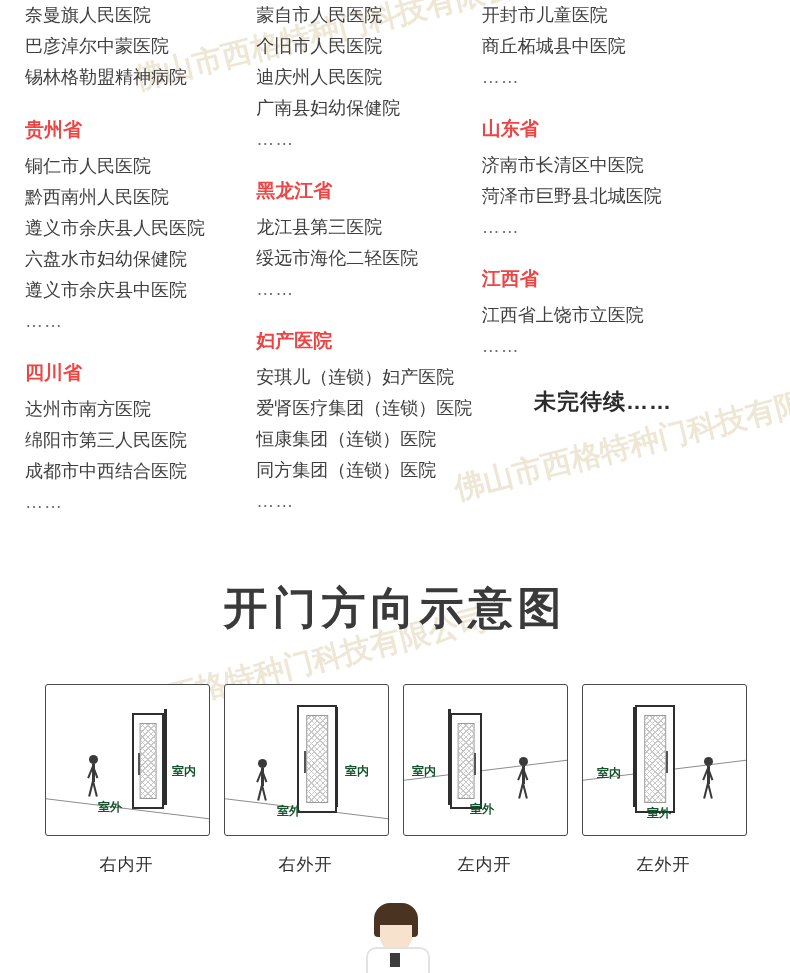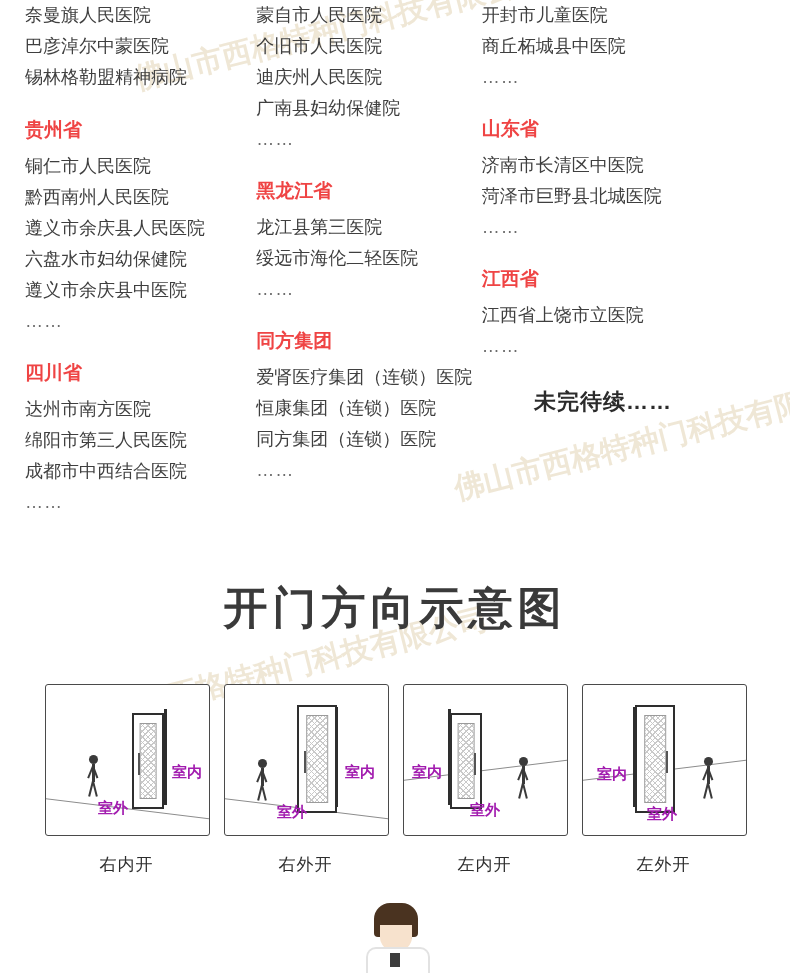--- a/index.html
+++ b/index.html
@@ -194,22 +194,22 @@
     left: 6px; top: 26px;
     width: 2px; height: 16px;
     background: #3a3a3a;
     transform-origin: top center;
   }
   .person .legA { transform: rotate(14deg); }
   .person .legB { transform: rotate(-14deg); }
 
   .lbl {
     position: absolute;
-    font-size: 15px;
-    color: #a21caf;
+    font-size: 12px;
+    color: #14532d;
     white-space: nowrap;
     font-weight: bold;
   }
 
   
   .bottom-fig {
     position: absolute;
     left: 0;
     bottom: 0;
     width: 790px;
@@ -306,21 +306,22 @@
       <div class="hosp">广南县妇幼保健院</div>
       <div class="dots">……</div>
     </div>
     <div>
       <div class="prov">黑龙江省</div>
       <div class="hosp">龙江县第三医院</div>
       <div class="hosp">绥远市海伦二轻医院</div>
       <div class="dots">……</div>
     </div>
     <div>
-      <div class="prov">同方集团</div>
+      <div class="prov">妇产医院</div>
+      <div class="hosp">安琪儿（连锁）妇产医院</div>
       <div class="hosp">爱肾医疗集团（连锁）医院</div>
       <div class="hosp">恒康集团（连锁）医院</div>
       <div class="hosp">同方集团（连锁）医院</div>
       <div class="dots">……</div>
     </div>
   </div>
 
   <div class="col col-3">
     <div>
       <div class="hosp">开封市儿童医院</div>

